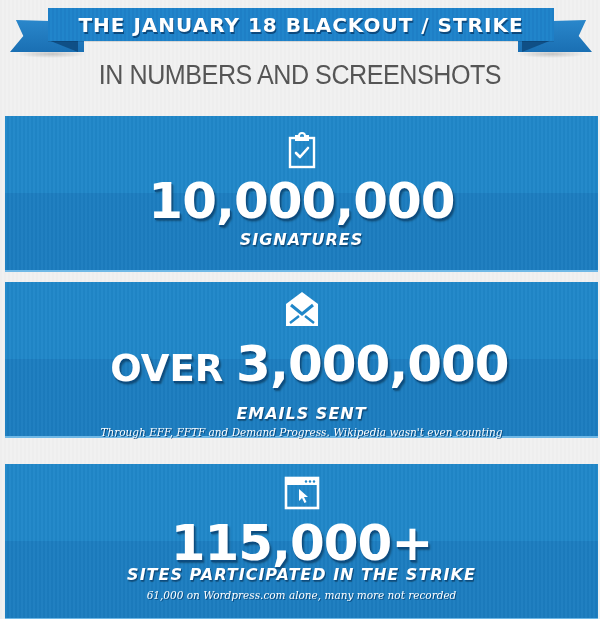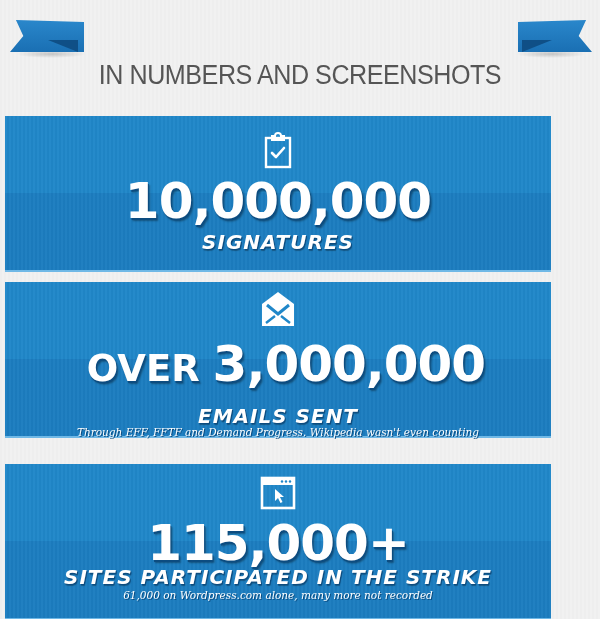--- a/index.html
+++ b/index.html
@@ -52,21 +52,21 @@
     white-space: nowrap;
   }
   .subtitle {
     position: absolute; left: 0; width: 600px; top: 60px; text-align: center;
     font-family: "Liberation Sans", sans-serif; font-size: 27px; font-weight: normal;
     color: #555555; letter-spacing: -0.5px;
     transform: scaleX(0.93);
   }
   
   .panel {
-    position: absolute; left: 5px; width: 546px; height: 154px;
+    position: absolute; left: 5px; width: 593px; height: 154px;
     background:
       repeating-linear-gradient(90deg, rgba(255,255,255,0.025) 0px, rgba(255,255,255,0.025) 2px, rgba(0,0,0,0.025) 2px, rgba(0,0,0,0.025) 4px),
       linear-gradient(180deg, #2087c9 0%, #2087c9 50%, #1c7dc0 50%, #1c7dc0 100%);
     border-bottom: 2px solid #6fb8e6;
     text-align: center; color: #fff;
   }
   .panel .icon {
     position: absolute; left: 50%; transform: translateX(-50%);
   }
   .big {
@@ -74,21 +74,21 @@
     font-family: "DejaVu Sans", sans-serif; font-weight: bold;
     font-size: 50px; line-height: 50px; letter-spacing: -1px;
     color: #ffffff;
     text-shadow: 1px 2px 0 #0c4c80, 2px 3px 2px rgba(0,0,0,0.35);
     white-space: nowrap;
   }
   .big .small-prefix { font-size: 37px; letter-spacing: 0; }
   .label {
     position: absolute; left: 0; width: 100%; text-align: center;
     font-family: "DejaVu Sans", sans-serif; font-weight: bold; font-style: italic;
-    font-size: 20px; letter-spacing: 1px; color: #ffffff;
+    font-size: 16px; letter-spacing: 1px; color: #ffffff;
     text-shadow: 1px 1px 0 #0c4c80, 1px 2px 1px rgba(0,0,0,0.3);
     white-space: nowrap;
   }
   .caption {
     position: absolute; left: 0; width: 100%; text-align: center;
     font-family: "DejaVu Serif", serif; font-style: italic;
     font-size: 10.5px; color: #ffffff;
     text-shadow: 1px 1px 0 #0c4c80;
     white-space: nowrap;
   }
@@ -97,20 +97,23 @@
 <body>
 
 <div class="page">
 
   <div class="ribbon-shadow left"></div>
   <div class="ribbon-shadow right"></div>
   <div class="ribbon-tail left"></div>
   <div class="ribbon-tail right"></div>
   <div class="ribbon-fold left"></div>
   <div class="ribbon-fold right"></div>
+  <div class="ribbon-main">
+    <span class="ribbon-title">THE JANUARY 18 BLACKOUT / STRIKE</span>
+  </div>
   <div class="subtitle">IN NUMBERS AND SCREENSHOTS</div>
 
   <div class="panel" style="top:116px;">
     <span class="icon" style="top:15px;">
       <svg width="30" height="38" viewBox="0 0 30 38">
         <rect x="3" y="7" width="24" height="29" fill="none" stroke="#fff" stroke-width="2.4"></rect>
         <path d="M9 9 L9 5 L12 5 A3 3 0 0 1 18 5 L21 5 L21 9 Z" fill="none" stroke="#fff" stroke-width="2"></path>
         <path d="M9 22 L13 26 L21 17" fill="none" stroke="#fff" stroke-width="2.6" stroke-linecap="round" stroke-linejoin="round"></path>
       </svg>
     </span>

